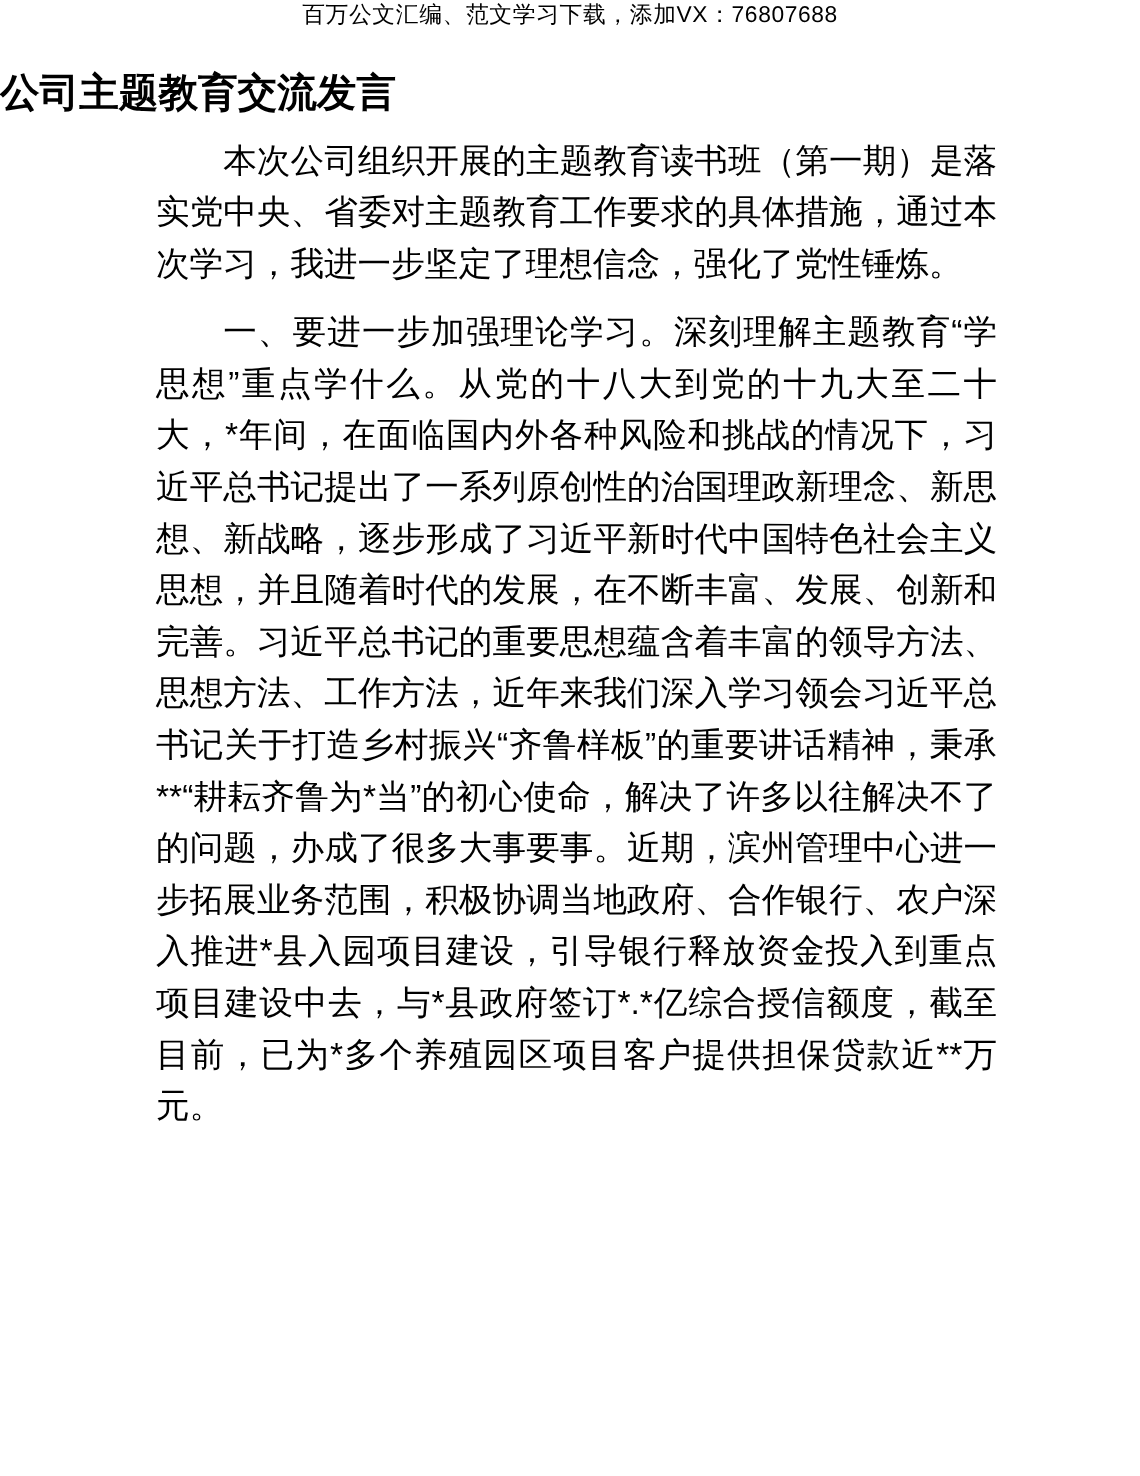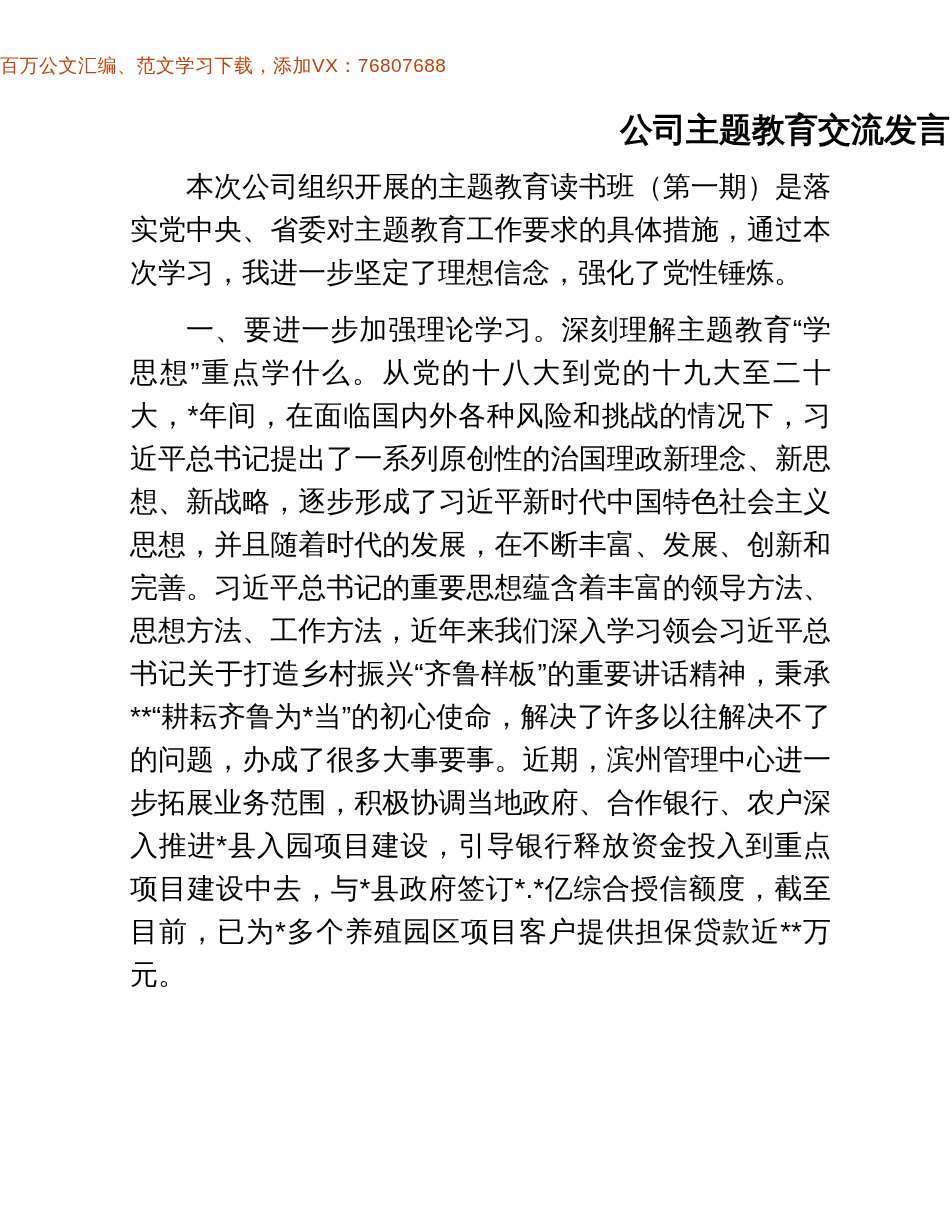--- a/index.html
+++ b/index.html
@@ -14,31 +14,30 @@
     color: #000000;
     overflow: hidden;
   }
   .page {
     width: 950px;
     height: 1230px;
     background: #ffffff;
     box-sizing: border-box;
   }
   .promo-banner {
-    padding-top: 53px;
-    text-align: left;
+    text-align: center;
     font-size: 19px;
     line-height: 25px;
-    color: #c2410c;
+    color: #000000;
     font-weight: normal;
     letter-spacing: 0.5px;
   }
   .doc-title {
     margin: 31px 0 0 0;
-    text-align: right;
+    text-align: left;
     font-size: 33px;
     line-height: 42px;
     font-weight: bold;
     color: #000000;
   }
   .doc-body {
     box-sizing: border-box;
     padding: 14px 119px 0 130px;
     font-size: 28px;
     line-height: 43px;

